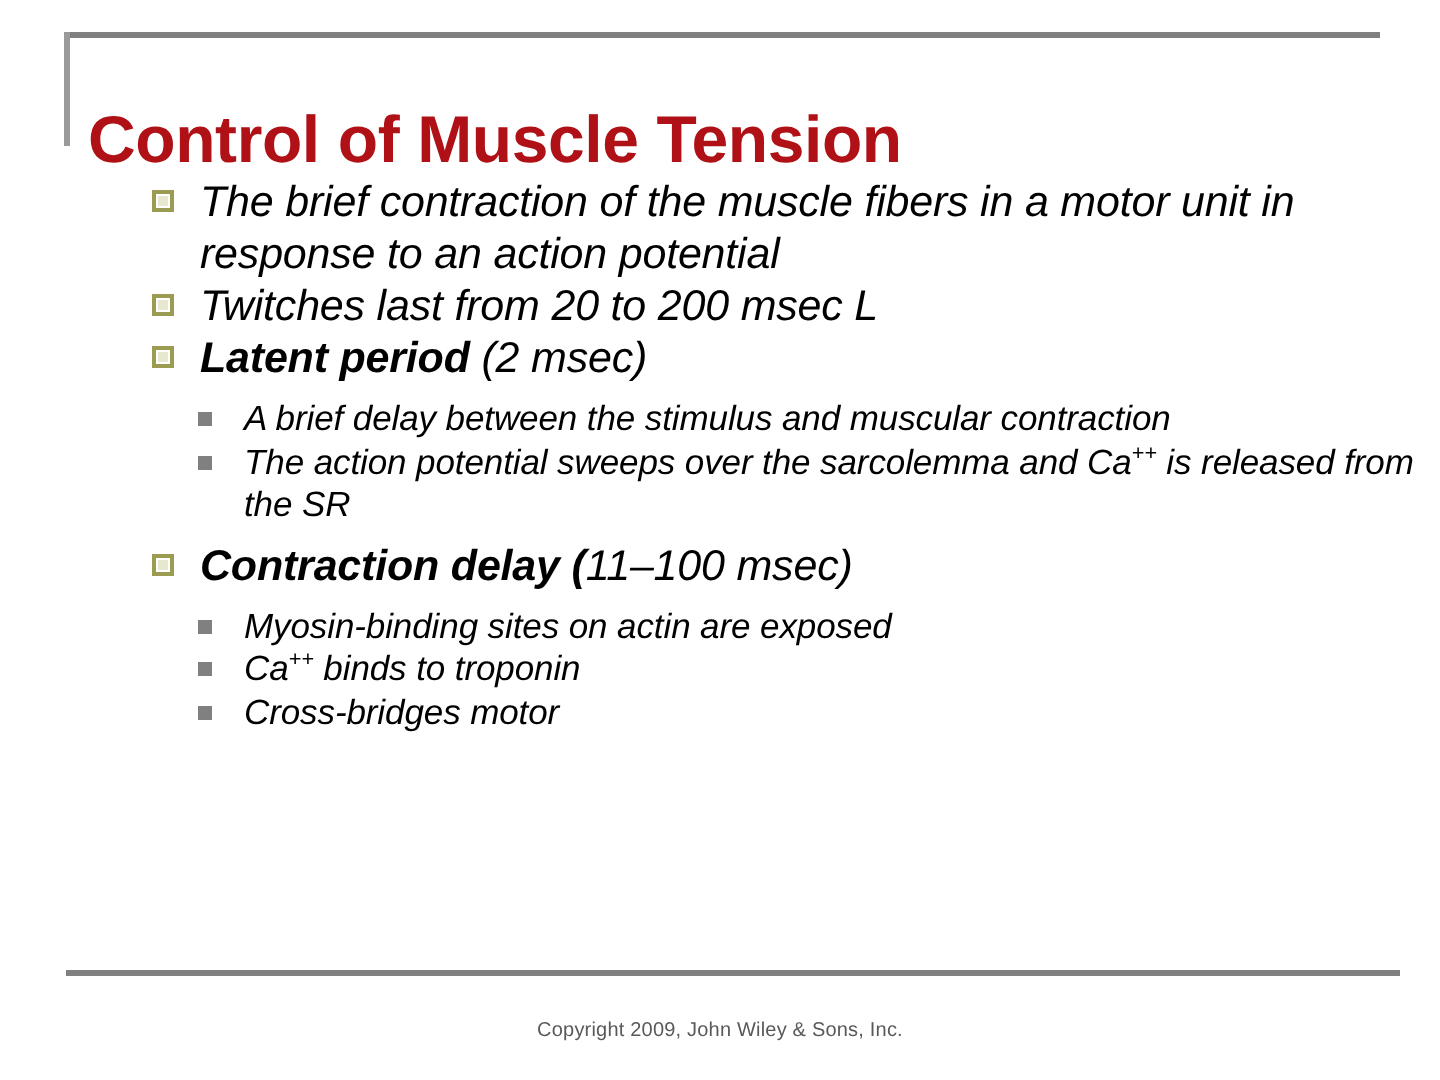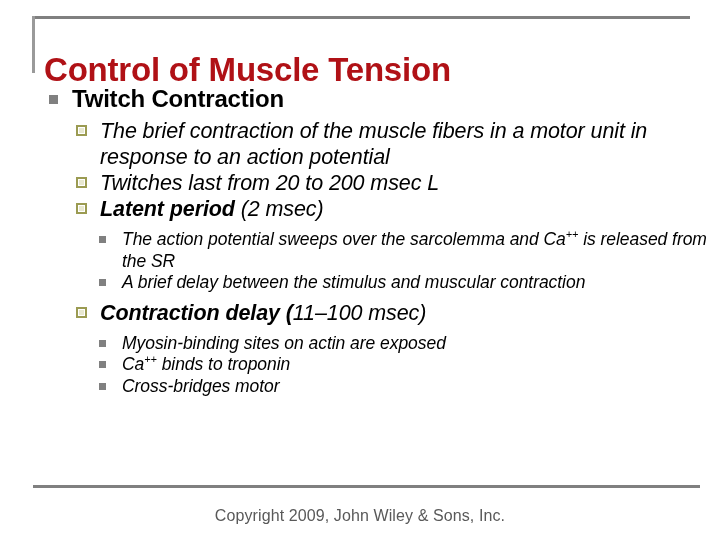--- a/index.html
+++ b/index.html
@@ -158,47 +158,41 @@
     line-height: 0;
   }
 
   
   .footer {
     position: absolute;
     left: 0;
     top: 510px;
     width: 720px;
     text-align: center;
-    font-size: 16px;
+    font-size: 10px;
     line-height: 12px;
     color: #595959;
     letter-spacing: 0.1px;
   }
 
   .spacer-4 { height: 4px; }
   .spacer-6 { height: 6px; }
 </style>
 </head>
 <body>
 
 <div class="slide">
 
   <div class="rule-top"></div>
   <div class="rule-left"></div>
 
   <h1 class="title">Control of Muscle Tension</h1>
 
   <div class="body">
 
-    <ul class="lvl1">
-      <li>
-        <span class="bullet"></span>
-        <span>Twitch Contraction</span>
-      </li>
-    </ul>
 
     <ul class="lvl2">
 
       <li>
         <span class="bullet"></span>
         <span>The brief contraction of the muscle fibers in a motor unit in response to an action potential</span>
       </li>
 
       <li>
         <span class="bullet"></span>
@@ -208,25 +202,25 @@
       <li>
         <span class="bullet"></span>
         <span class="strong">Latent period</span><span> (2 msec)</span>
       </li>
 
       <li style="padding-left:0">
         <div class="spacer-4"></div>
         <ul class="lvl3">
           <li>
             <span class="bullet"></span>
+            <span>A brief delay between the stimulus and muscular contraction</span>
+          </li>
+          <li>
+            <span class="bullet"></span>
             <span>The action potential sweeps over the sarcolemma and Ca</span><sup>++</sup><span> is released from the SR</span>
-          </li>
-          <li>
-            <span class="bullet"></span>
-            <span>A brief delay between the stimulus and muscular contraction</span>
           </li>
         </ul>
         <div class="spacer-6"></div>
       </li>
 
       <li>
         <span class="bullet"></span>
         <span class="strong">Contraction delay (</span><span>11–100 msec)</span>
       </li>
 

